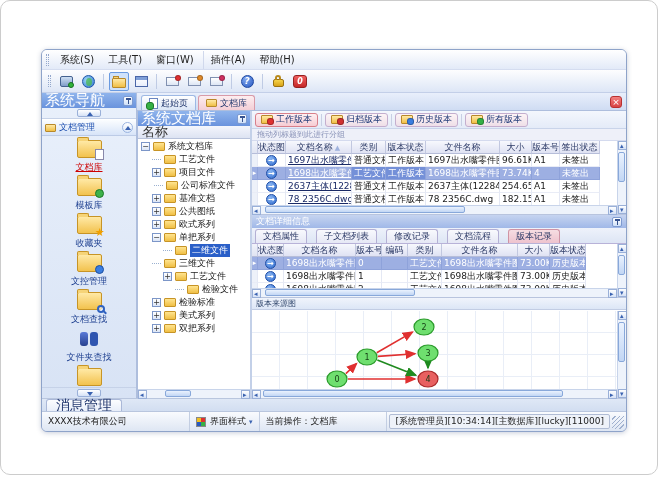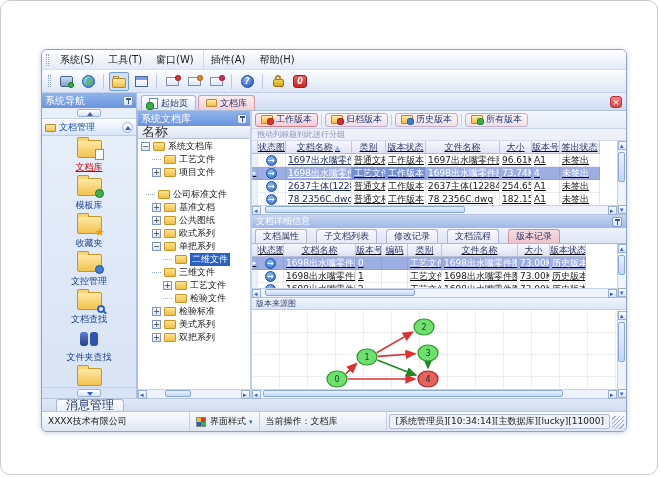--- a/index.html
+++ b/index.html
@@ -36,21 +36,21 @@
   .help-icon .sub::after{content:"?";color:#fff;font-size:9px;font-weight:bold;}
   .lock-icon{width:11px;height:8px;background:linear-gradient(#f6d34a,#d8a318);border:1px solid #9a7210;border-radius:2px;margin-top:4px;}
   .lock-icon .sub{top:-5px;left:1px;width:6px;height:5px;border:2px solid #b8891c;border-bottom:none;border-radius:4px 4px 0 0;}
   .exit-icon{width:14px;height:13px;background:linear-gradient(#f06060,#c62828);border:1px solid #962020;border-radius:3px;}
   .exit-icon .sub{left:0;right:0;top:0;bottom:0;display:flex;align-items:center;justify-content:center;}
   .exit-icon .sub::after{content:"0";color:#fff;font-size:8px;font-weight:bold;}
 
   
   .main{flex:1;display:flex;min-height:0;background:#dde8f7;}
   .sidebar{width:95px;flex:none;display:flex;flex-direction:column;border-right:1px solid #aebedd;background:linear-gradient(#e9f0fb,#d8e3f5);}
-  .pane-hdr{height:15px;flex:none;display:flex;align-items:center;justify-content:space-between;padding:0 3px;background:linear-gradient(#8fb4ec,#6a93dd);color:#fff;font-size:10px;white-space:nowrap;overflow:hidden;}
+  .pane-hdr{height:15px;flex:none;display:flex;align-items:center;justify-content:space-between;padding:0 3px;background:linear-gradient(#8fb4ec,#6a93dd);color:#fff;font-size:15px;white-space:nowrap;overflow:hidden;}
   .pin-btn{width:10px;height:10px;flex:none;border:1px solid #7d9ad0;background:linear-gradient(#ffffff,#cfe0f8);border-radius:2px;position:relative;}
   .pin-btn::before{content:"";position:absolute;left:2px;top:1px;width:5px;height:2px;background:#35528f;}
   .pin-btn::after{content:"";position:absolute;left:4px;top:3px;width:1px;height:4px;background:#35528f;}
   .strip{height:11px;flex:none;display:flex;align-items:center;justify-content:center;border-bottom:1px solid #c6d2e8;}
   .strip-btn{width:24px;height:8px;border:1px solid #9ab0d8;border-radius:2px;background:linear-gradient(#fff,#d6e2f6);position:relative;}
   .strip-btn::after{content:"";position:absolute;left:9px;border-left:3px solid transparent;border-right:3px solid transparent;}
   .strip-btn.up::after{top:2px;border-bottom:4px solid #3a62b0;}
   .strip-btn.down::after{top:2px;border-top:4px solid #3a62b0;}
   .grp-hdr{height:17px;flex:none;display:flex;align-items:center;gap:3px;padding:0 3px;background:linear-gradient(#fbfdff,#d7e4f8);border-top:1px solid #ffffff;border-bottom:1px solid #bccbe6;color:#1e50b0;font-size:9px;white-space:nowrap;}
   .grp-hdr .spacer{flex:1;}
@@ -124,21 +124,21 @@
   .v-btn.active{border-color:#d87f8a;background:linear-gradient(#fff0f1,#f6ccd4);}
   .vb-sep{width:1px;height:12px;background:#c8cfe4;}
   .vb-ico{width:12px;height:9px;background:linear-gradient(#ffe9a6,#f0bf45);border:1px solid #b8892a;border-radius:1px;position:relative;flex:none;}
   .vb-ico::after{content:"";position:absolute;right:-2px;bottom:-2px;width:5px;height:5px;border-radius:3px;border:1px solid rgba(0,0,0,.25);}
   .vb0::after{background:#e03030;}.vb1::after{background:#d03030;}.vb2::after{background:#3a7de0;}.vb3::after{background:#35b045;}
   .group-hint{height:12px;flex:none;background:#eef0f9;border-bottom:1px solid #d4daee;font-size:8px;color:#8a93b8;padding:0 5px;line-height:11px;white-space:nowrap;overflow:hidden;}
 
   .tbl-wrap{flex:none;display:flex;border-bottom:1px solid #b8c4de;}
   .tbl-main{flex:1;display:flex;flex-direction:column;min-width:0;}
   .grid{flex:1;overflow:hidden;background:#fff;font-size:9px;}
-  .g-hrow,.g-row{display:flex;white-space:nowrap;text-decoration:underline;}
+  .g-hrow,.g-row{display:flex;white-space:nowrap;}
   .g-h{flex:none;height:13px;line-height:12px;text-align:center;color:#2c3a66;background:linear-gradient(#f7f8fd,#dfe2f3);border-right:1px solid #c2c8e0;border-bottom:1px solid #b6bdd9;overflow:hidden;position:relative;}
   .g-ind{width:6px;background:linear-gradient(#f1f3fa,#e0e4f2);border-right:1px solid #c2c8e0;}
   .sort{color:#9fb2dd;font-size:7px;margin-left:2px;font-style:normal;}
   .g-c{flex:none;height:13px;line-height:12px;padding:0 2px;border-right:1px solid #e4e8f4;border-bottom:1px solid #e9ecf6;overflow:hidden;color:#1a1a1a;}
   .g-c.center{text-align:center;}
   .g-row .g-ind{background:#edf1f9;color:#223;font-size:7px;line-height:12px;text-align:center;padding:0;}
   .g-row.sel .g-c{background:#9dafe2;color:#fff;border-color:#8ea2da;}
   #t1 .g-row.sel .g-c:nth-child(4),#t1 .g-row.sel .g-c:nth-child(5){background:#7490d8;}
   .lnk{text-decoration:underline;color:#1a2a66;}
   .g-row.sel .lnk{color:#fff;}
@@ -151,21 +151,21 @@
   .d-tab.active{background:linear-gradient(#f6dde2,#eec3ce);border-color:#cf93a4;}
 
   .graph-hdr{height:12px;flex:none;background:linear-gradient(#f0f4fc,#dce6f6);border-bottom:1px solid #c2cde4;font-size:8px;color:#33496e;padding:0 4px;line-height:11px;}
   .graph-wrap{flex:1;display:flex;min-height:0;border-top:1px solid #fff;}
   .graph-main{flex:1;display:flex;flex-direction:column;min-width:0;}
   .graph-body{flex:1;position:relative;background:#fff;background-image:repeating-linear-gradient(to right,transparent 0 27px,#e9eef7 27px 28px),repeating-linear-gradient(to bottom,transparent 0 21px,#e9eef7 21px 22px);overflow:hidden;}
   .graph-body svg{position:absolute;left:0;top:0;}
 
   
   .bottom-tabs{height:13px;flex:none;display:flex;align-items:flex-end;background:linear-gradient(#dfe8f6,#d2def1);border-top:1px solid #b9c6de;padding-left:4px;}
-  .msg-tab{height:12px;padding:0 9px;font-size:12px;color:#23386e;line-height:11px;background:linear-gradient(#fcfdff,#e8eef9);border:1px solid #aab8d8;border-bottom:none;border-radius:3px 3px 0 0;white-space:nowrap;margin-left:10px;}
+  .msg-tab{height:12px;padding:0 9px;font-size:14px;color:#23386e;line-height:11px;background:linear-gradient(#fcfdff,#e8eef9);border:1px solid #aab8d8;border-bottom:none;border-radius:3px 3px 0 0;white-space:nowrap;}
   .statusbar{height:20px;flex:none;display:flex;align-items:stretch;background:linear-gradient(#f9fbfe,#dee6f3);border-top:1px solid #b9c6de;font-size:9px;color:#222;}
   .sb-panel{display:flex;align-items:center;padding:0 6px;border-right:1px solid #c3cee2;white-space:nowrap;overflow:hidden;}
   .sb-company{width:148px;flex:none;}
   .sb-op{flex:1;min-width:0;}
   .style-ico{width:10px;height:10px;flex:none;margin-right:4px;background:conic-gradient(#e03030 0 25%,#35b045 0 50%,#2858c0 0 75%,#f0c020 0);border:1px solid #888;}
   .dd-arrow{margin-left:3px;font-size:7px;color:#3a62b0;}
   .dd-arrow::after{content:"▾";}
   .sb-session{margin:2px;border:1px solid #b0bcd4;background:#eef2f9;border-radius:2px;display:flex;align-items:center;padding:0 5px;white-space:nowrap;}
   .grip-corner{width:12px;flex:none;background:repeating-linear-gradient(135deg,transparent 0 2px,#9fb0ce 2px 3px);margin:4px 2px 2px 0;border-radius:0 0 4px 0;}
 </style>
@@ -341,21 +341,21 @@
                 <div class="tree-row" style="padding-left: 14px;">
                   <span class="tree-dash"></span>
                   <span class="tree-fold"></span>
                   <span class="tree-lbl">工艺文件</span>
                 </div>
                 <div class="tree-row" style="padding-left: 14px;">
                   <span class="tree-box">+</span>
                   <span class="tree-fold"></span>
                   <span class="tree-lbl">项目文件</span>
                 </div>
-                <div class="tree-row" style="padding-left: 8px; margin-top: 9px;">
+                <div class="tree-row" style="padding-left: 16px;">
                   <span class="tree-dash"></span>
                   <span class="tree-fold"></span>
                   <span class="tree-lbl">公司标准文件</span>
                 </div>
                 <div class="tree-row" style="padding-left: 14px;">
                   <span class="tree-box">+</span>
                   <span class="tree-fold"></span>
                   <span class="tree-lbl">基准文档</span>
                 </div>
                 <div class="tree-row" style="padding-left: 14px;">
@@ -381,21 +381,21 @@
                 <div class="tree-row" style="padding-left: 14px;">
                   <span class="tree-dash"></span>
                   <span class="tree-fold"></span>
                   <span class="tree-lbl">三维文件</span>
                 </div>
                 <div class="tree-row" style="padding-left: 25px;">
                   <span class="tree-box">+</span>
                   <span class="tree-fold"></span>
                   <span class="tree-lbl">工艺文件</span>
                 </div>
-                <div class="tree-row" style="padding-left: 25px;">
+                <div class="tree-row" style="padding-left: 25px; justify-content: center;">
                   <span class="tree-dash"></span>
                   <span class="tree-fold"></span>
                   <span class="tree-lbl">检验文件</span>
                 </div>
                 <div class="tree-row" style="padding-left: 14px;">
                   <span class="tree-box">+</span>
                   <span class="tree-fold"></span>
                   <span class="tree-lbl">检验标准</span>
                 </div>
                 <div class="tree-row" style="padding-left: 14px;">

